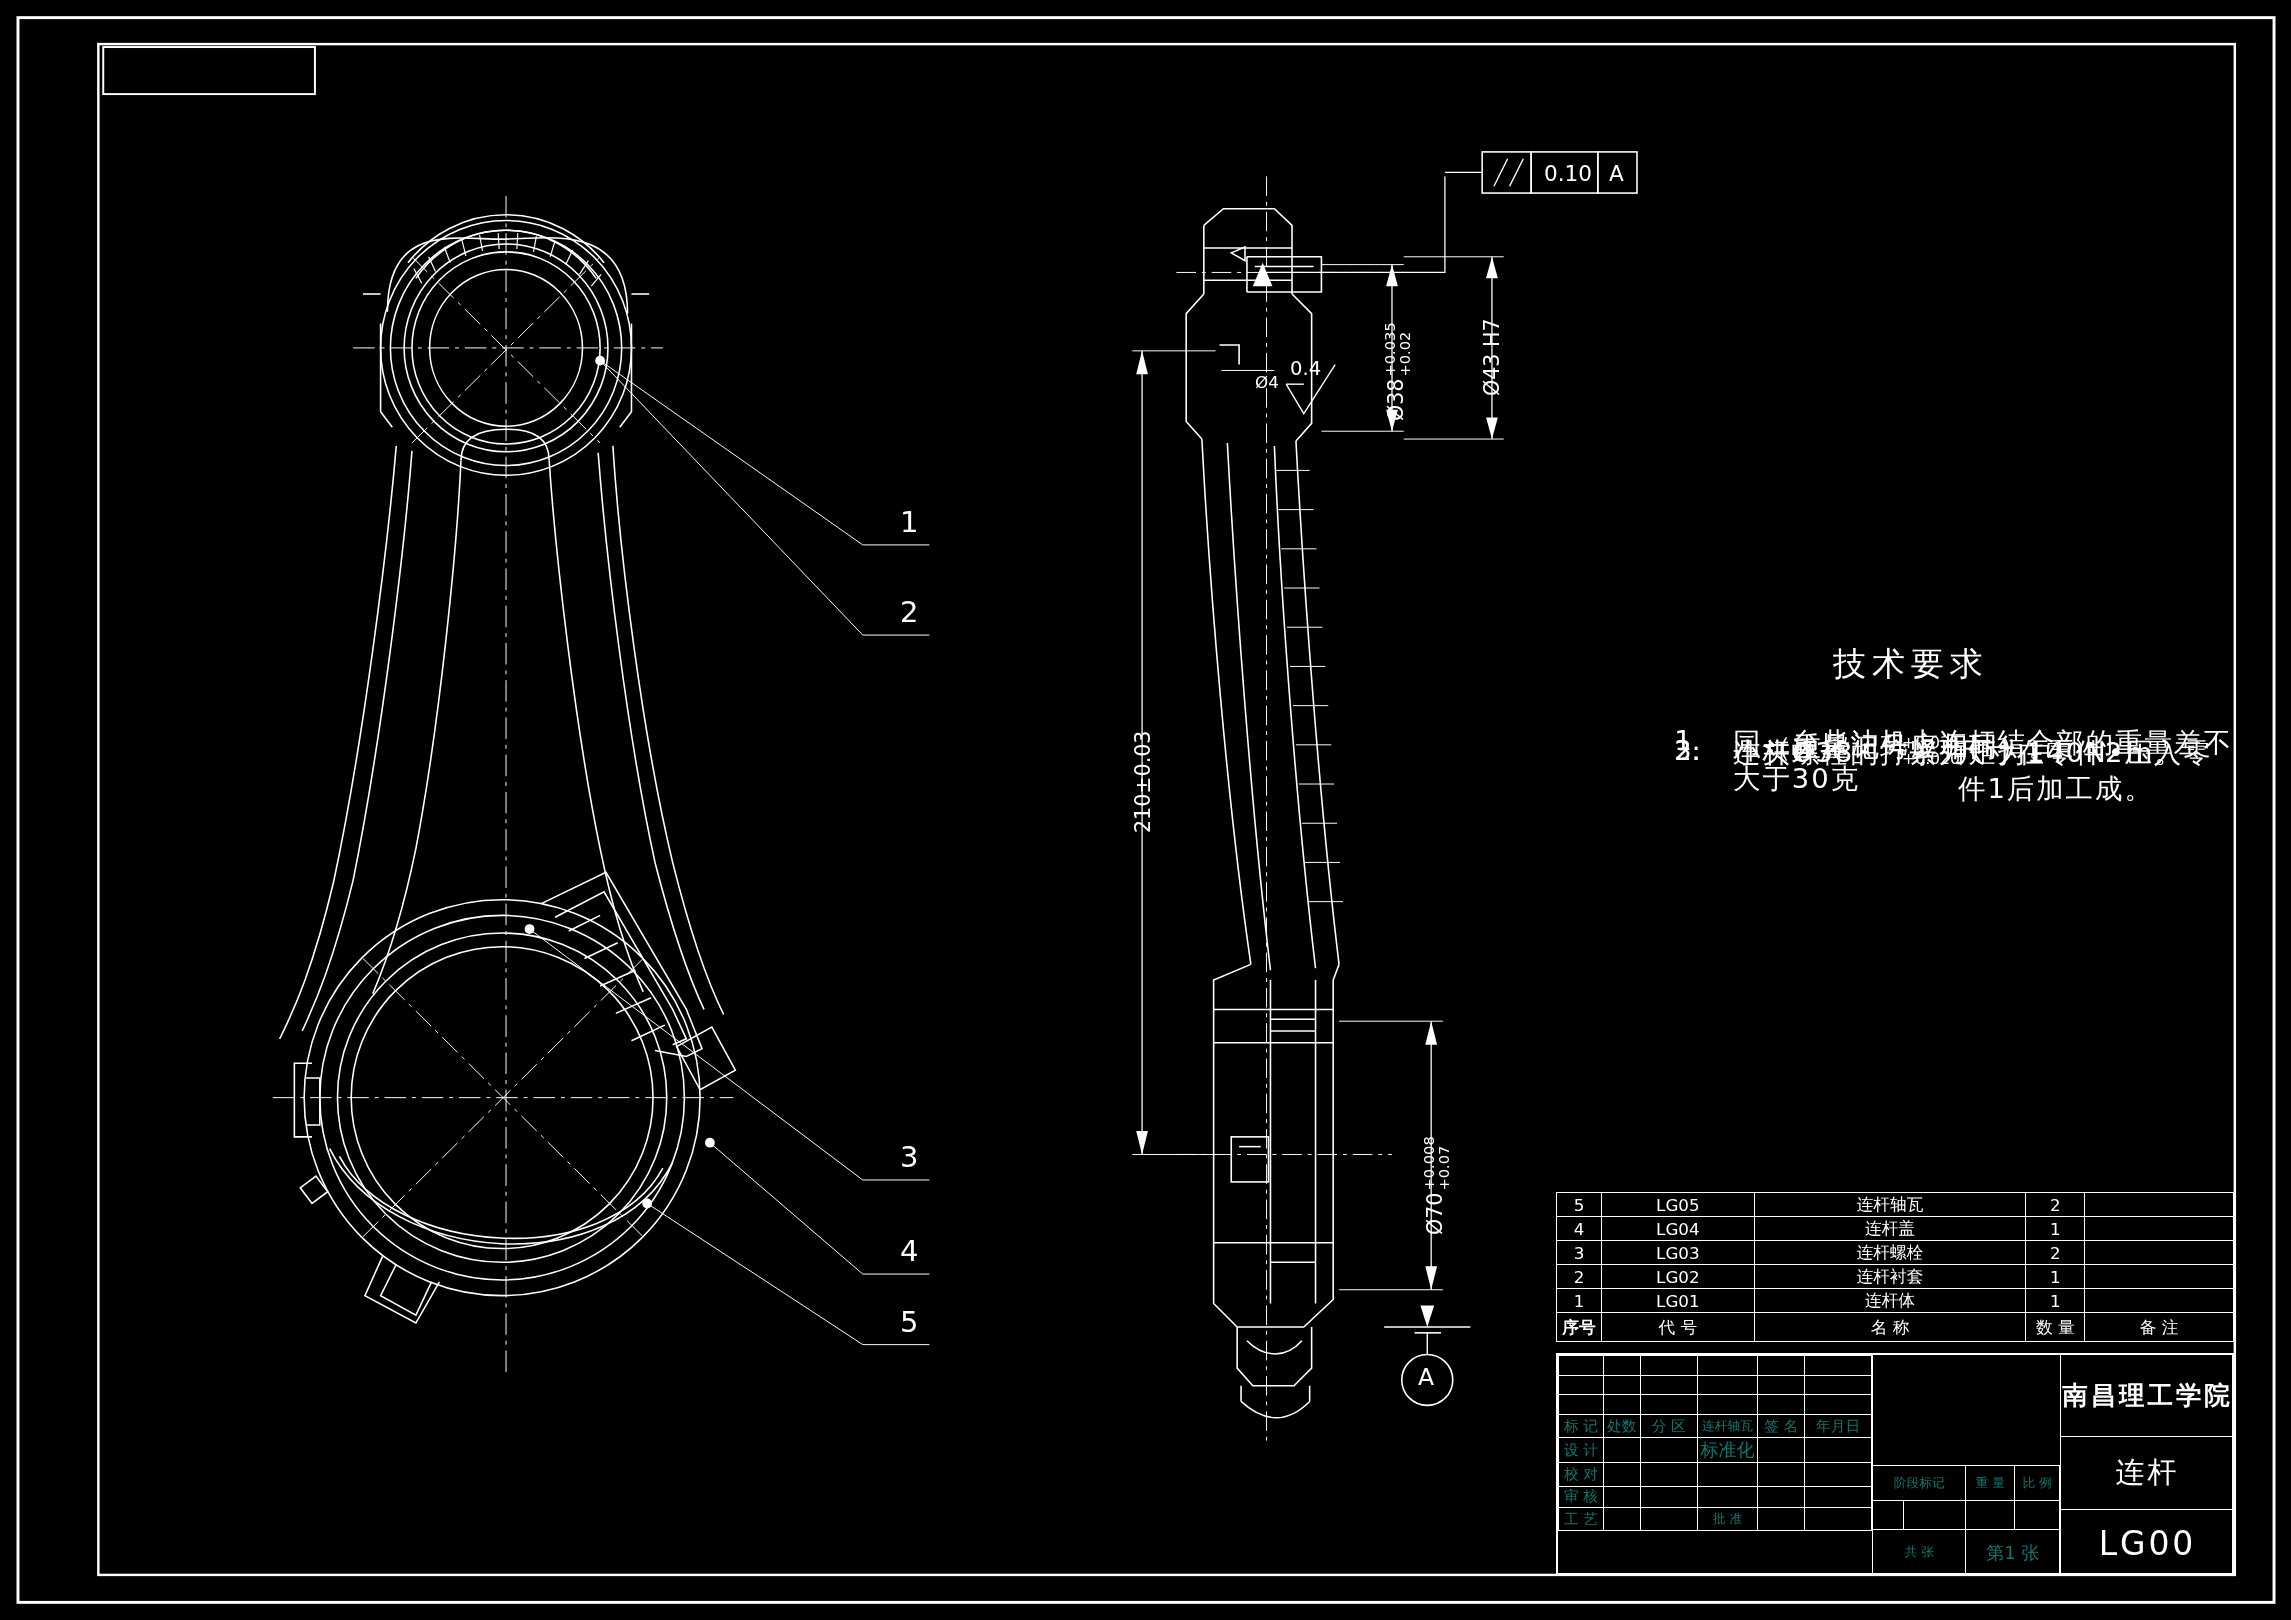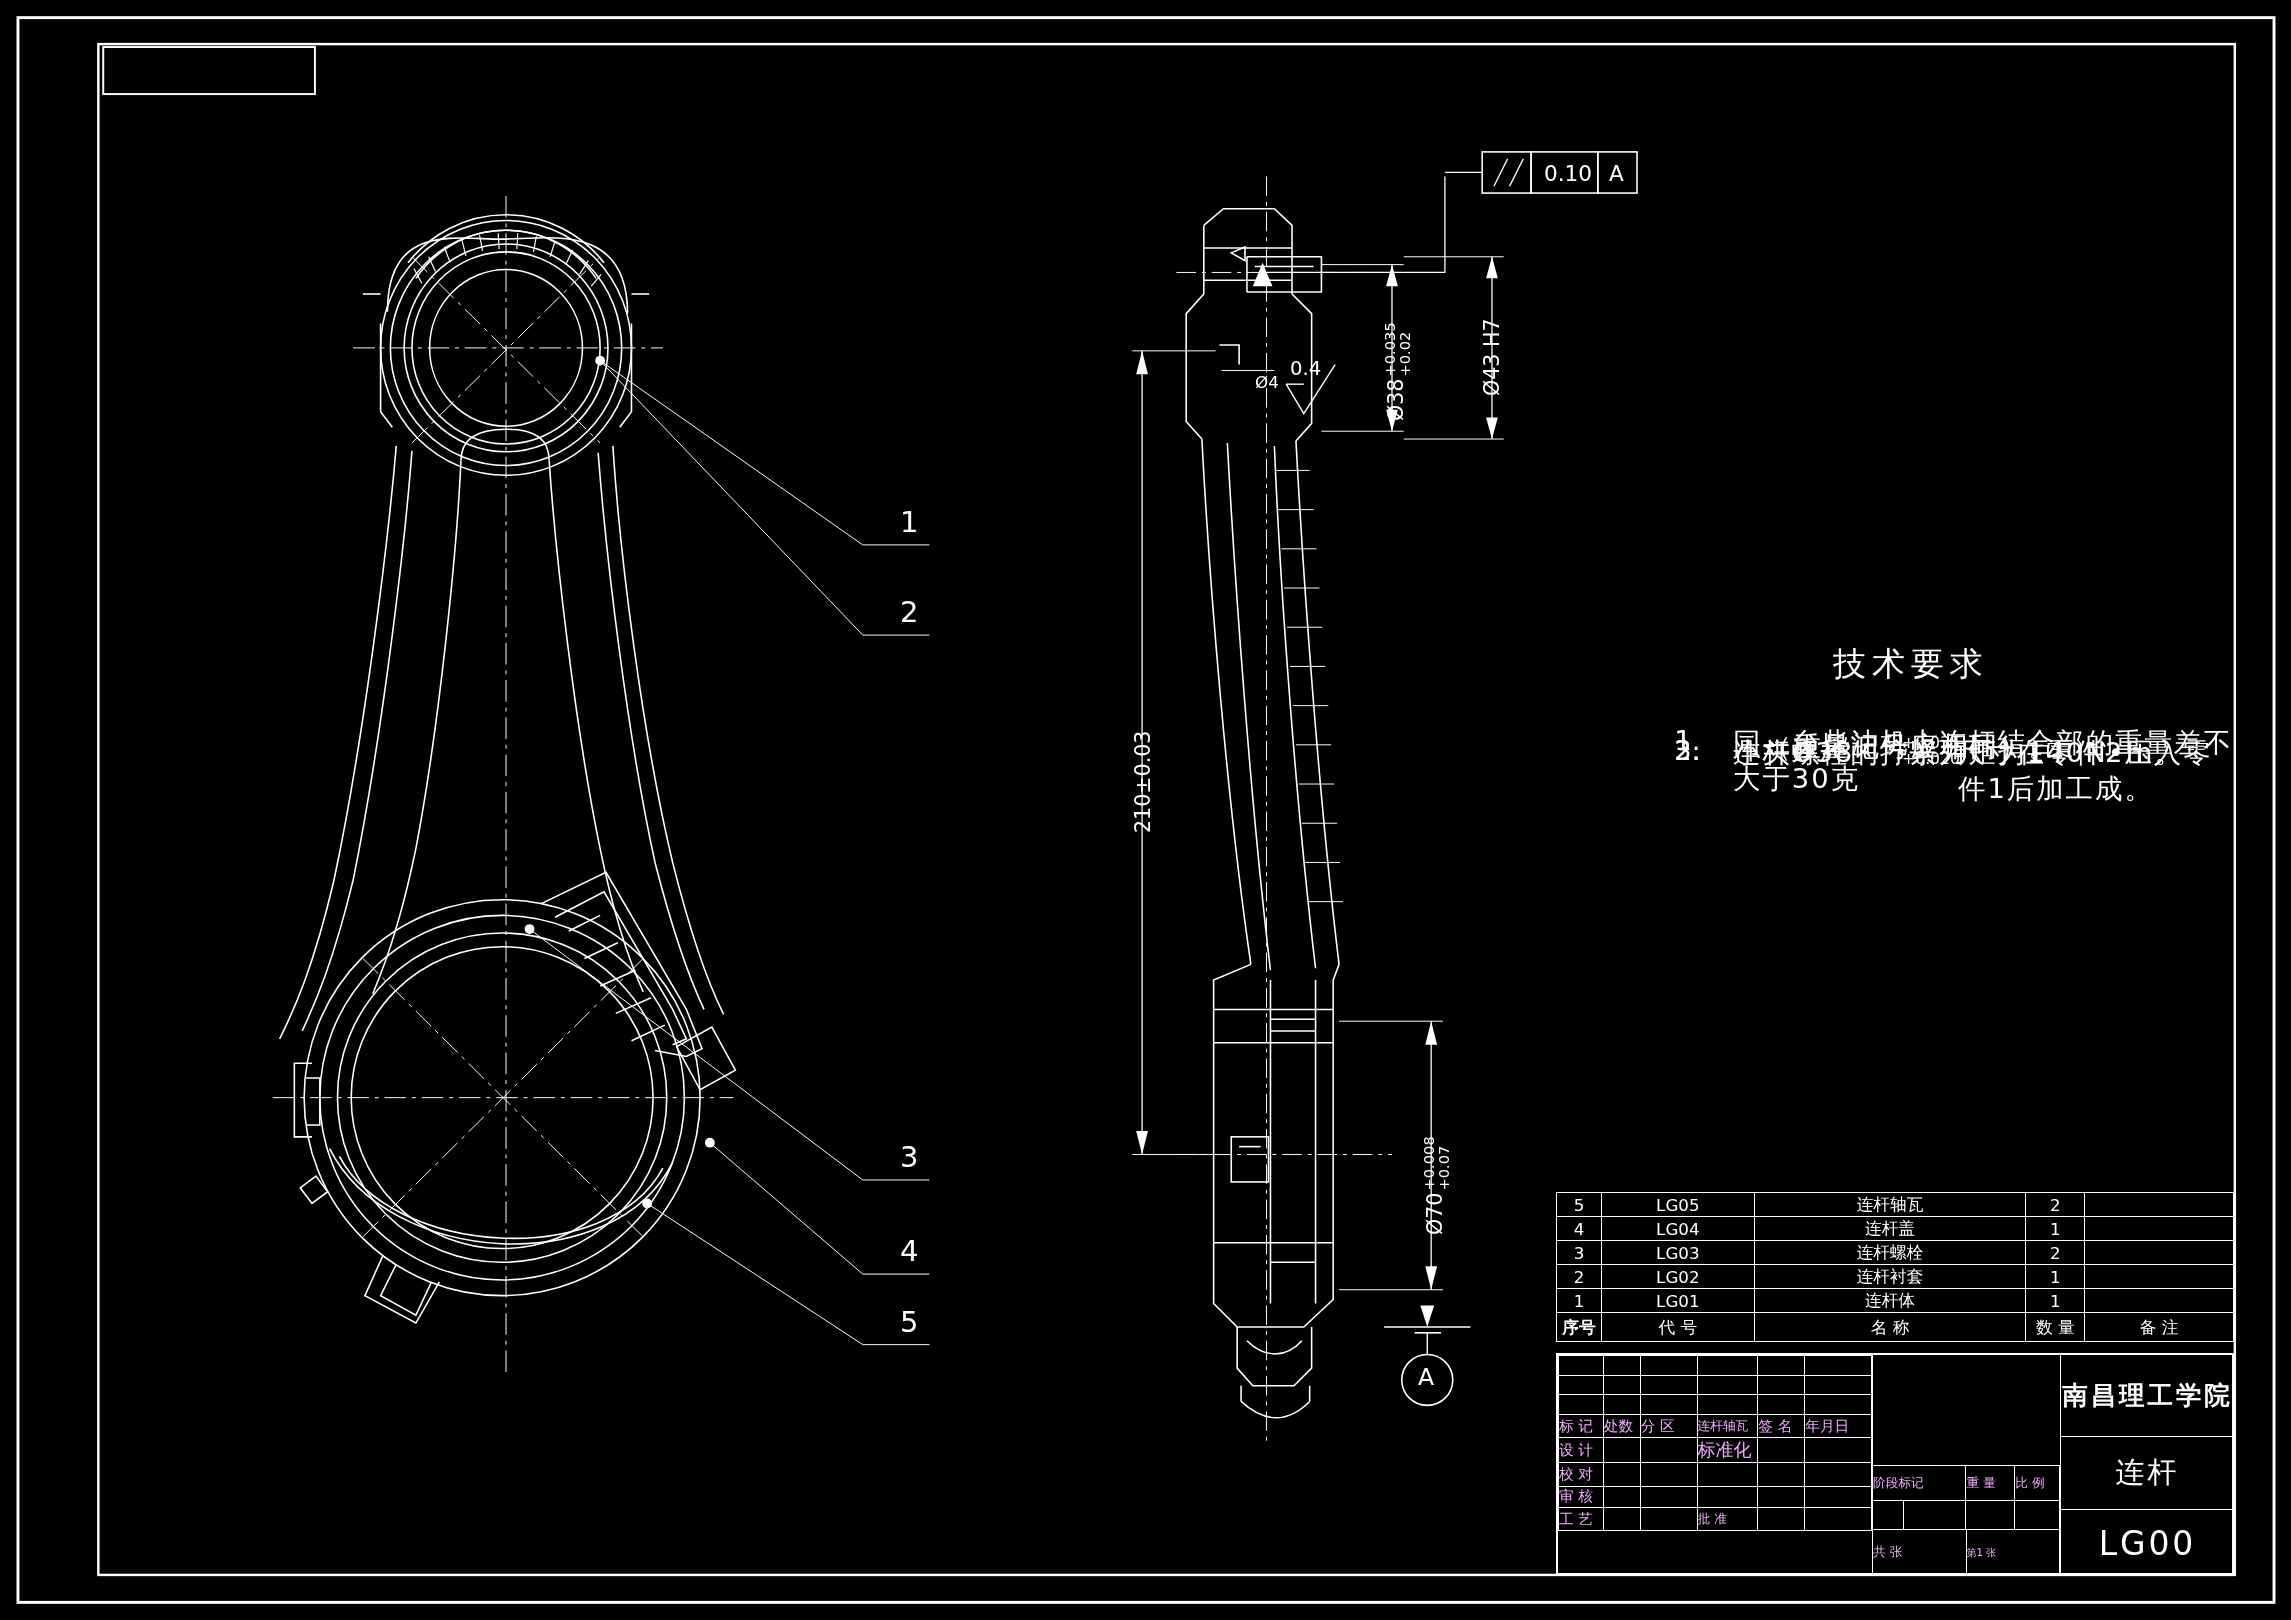--- a/index.html
+++ b/index.html
@@ -33,21 +33,21 @@
   .tr-title { font-size: 33px; letter-spacing: 5.9px; }
   .tr-item  { font-size: 27.4px; letter-spacing: 2px; }
   .tr-num   { font-size: 27.4px; }
   .frac { display:inline-block; vertical-align: middle; font-size: 14.7px; line-height: 1.05; text-align: left; margin: 0 2px; }
   .vert { transform-origin: left top; }
   .leader-num { font-size: 29px; }
   .dim-s { font-size: 18.6px; }
   .bom { position: absolute; border-collapse: collapse; }
   .bom td { border: 1px solid #ffffff; color:#fff; font-size: 16.7px; text-align:center; padding:0; height: 23.5px; }
   .tb { position:absolute; border-collapse: collapse; }
-  .tb td { border: 1px solid #ffffff; color:#f0abfc; font-size: 14.7px; padding:0; }
+  .tb td { border: 1px solid #ffffff; color:#0f766e; font-size: 14.7px; text-align:center; padding:0; }
   .big { font-size: 29px; letter-spacing: 2.9px; }
   .med { font-size: 25.5px; letter-spacing: 2.9px; }
   .code { font-size: 33px; letter-spacing: 2.9px; }
 </style>
 </head>
 <body>
 
 <div id="sheet">
 
   <svg class="layer" viewBox="0 0 2338 1653">
@@ -454,21 +454,21 @@
         <td></td>
       </tr>
     </tbody>
       </table>
     <div style="position:absolute; left:345px; top:145px; width:63px; height:29px; border-left:1px solid #fff; border-right:1px solid #fff;"></div>
 
     <table class="tb" style="left:314px; top:174px; width:188px;">
       <tbody>
           <tr>
         <td style="width:94px;height:46px;font-size:12.7px;">共   张</td>
-        <td style="width:94px;font-size:10px;">第1  张</td>
+        <td style="width:94px;font-size:18px;">第1  张</td>
       </tr>
     </tbody>
       </table>
 
     <div style="position:absolute; left:502px; top:0; width:174px; height:82px; border-left:1px solid #fff; border-bottom:1px solid #fff; display:flex; align-items:center; justify-content:center;font-weight:bold;">
       <span class="cn med">南昌理工学院</span>
     </div>
     <div style="position:absolute; left:502px; top:82px; width:174px; height:73px; border-left:1px solid #fff; border-bottom:1px solid #fff; display:flex; align-items:center; justify-content:center;">
       <span class="cn big">连杆</span>
     </div>

